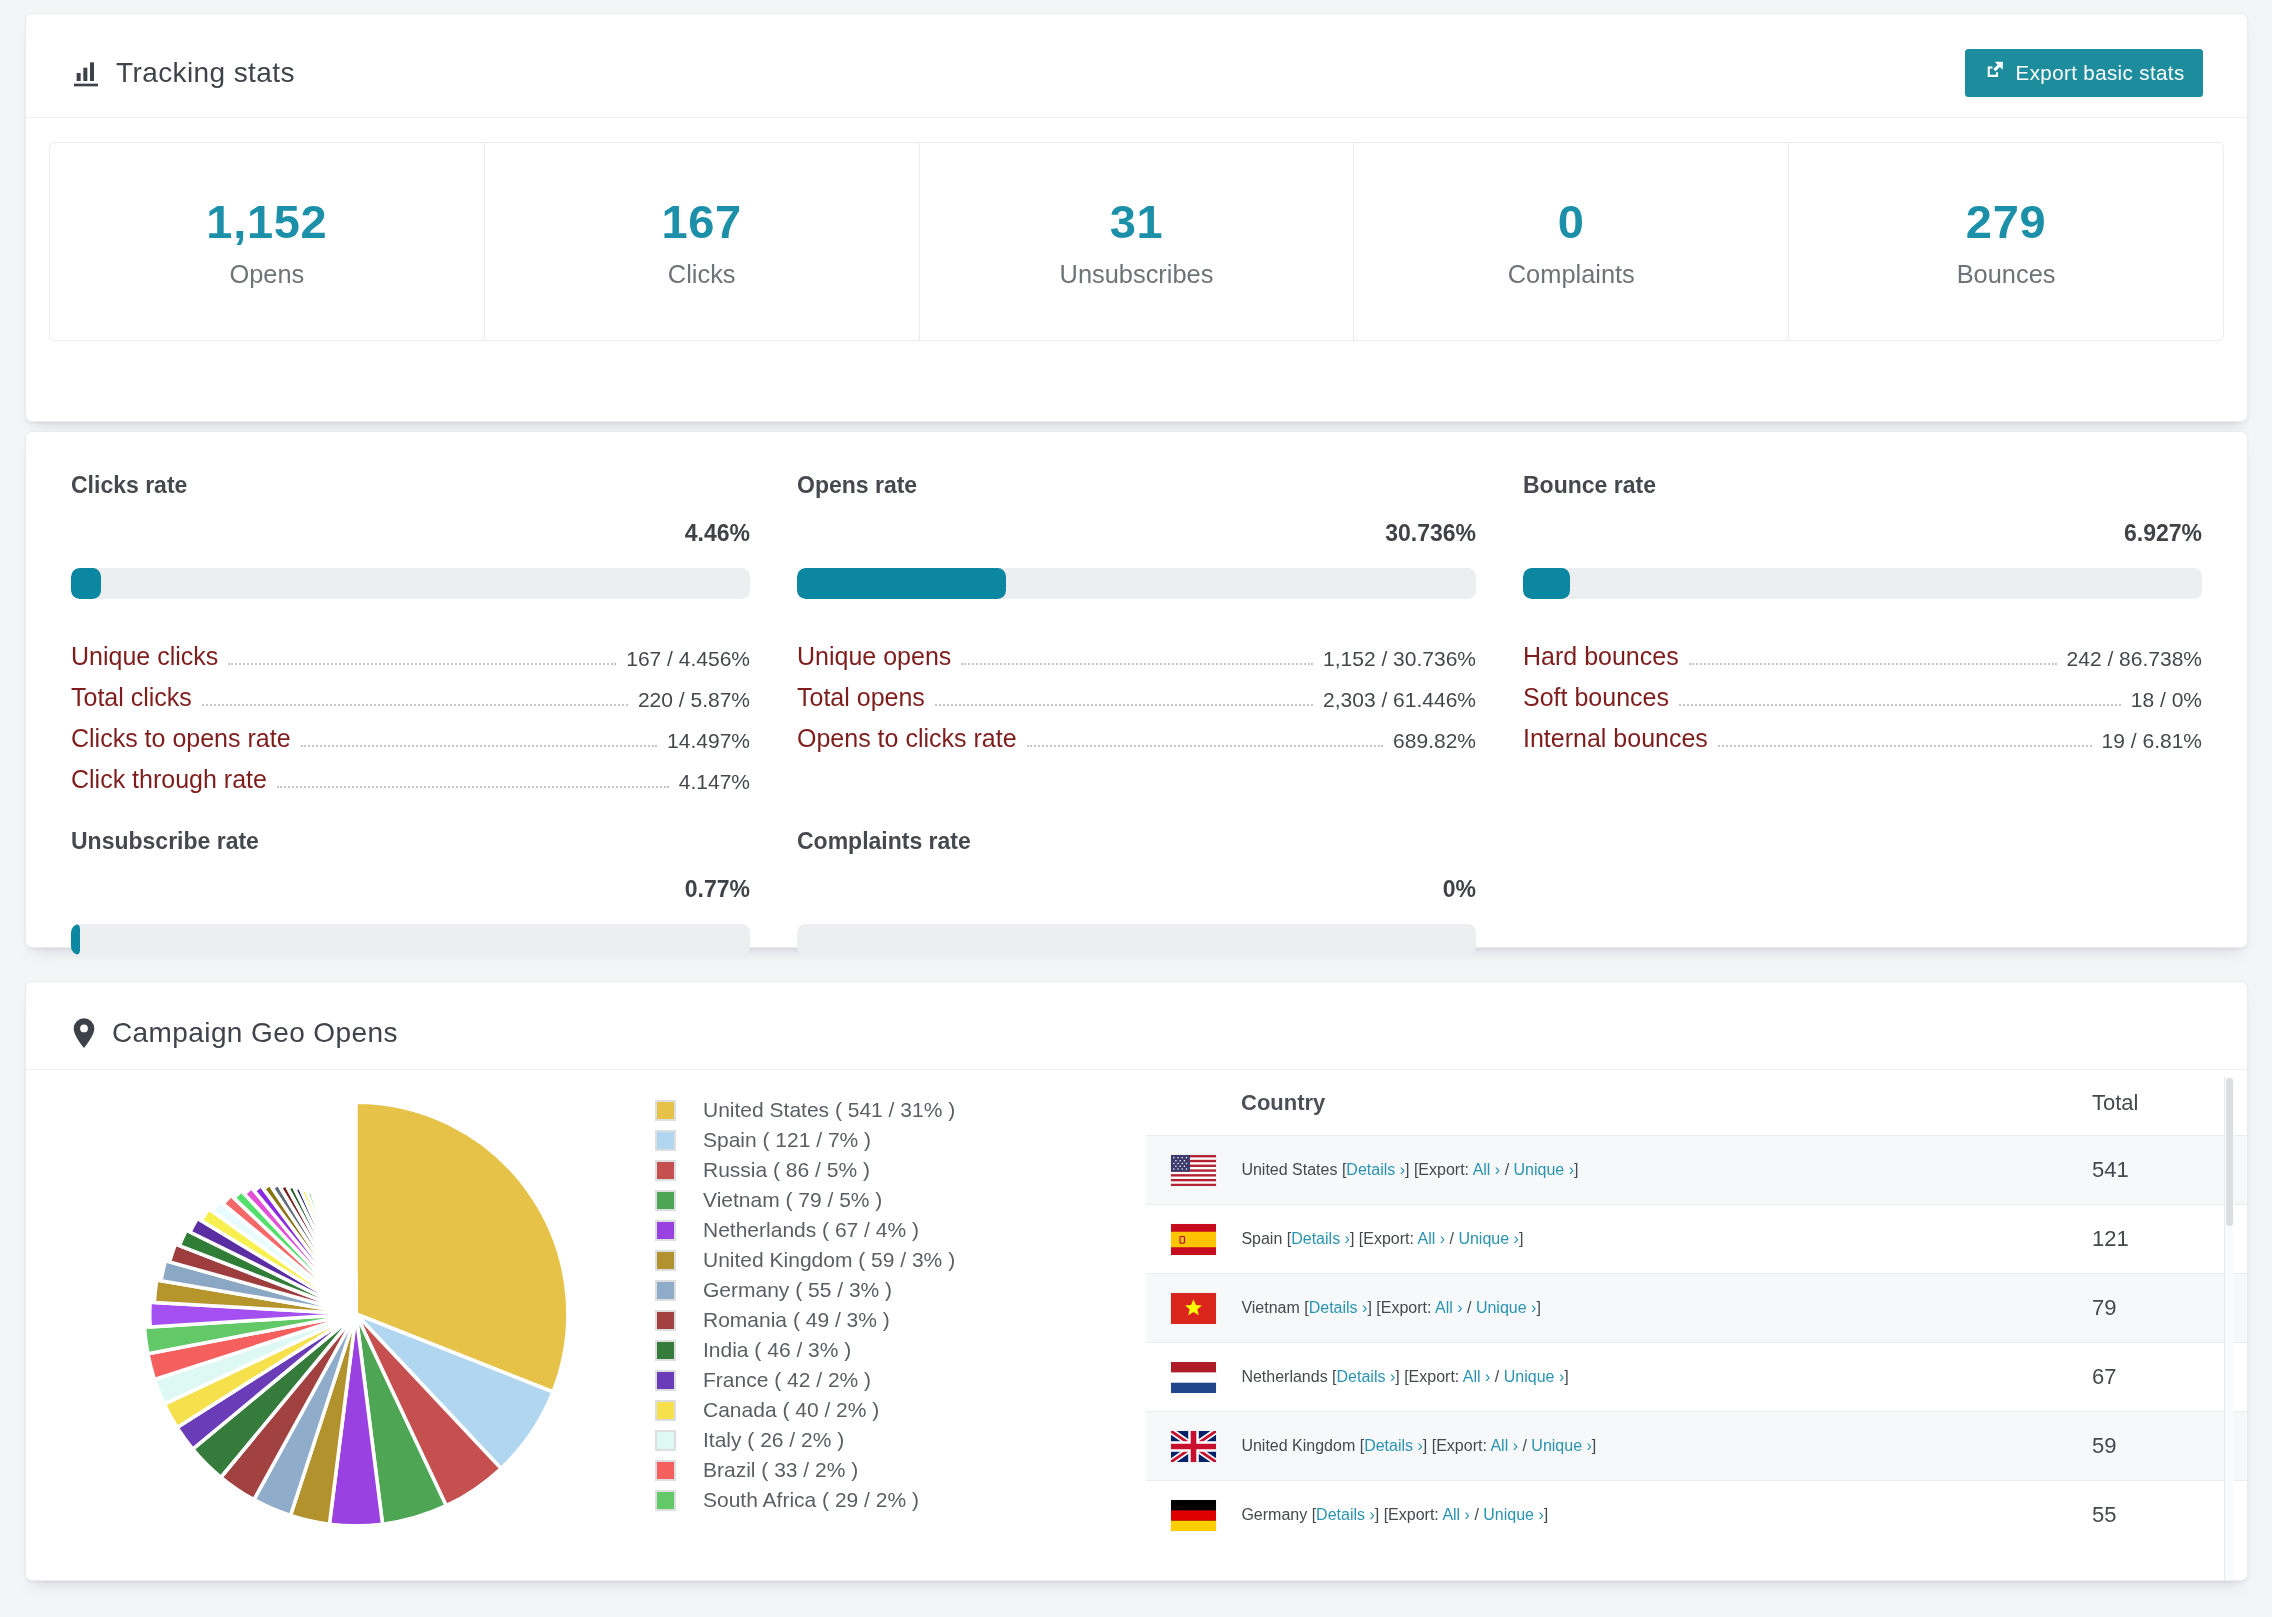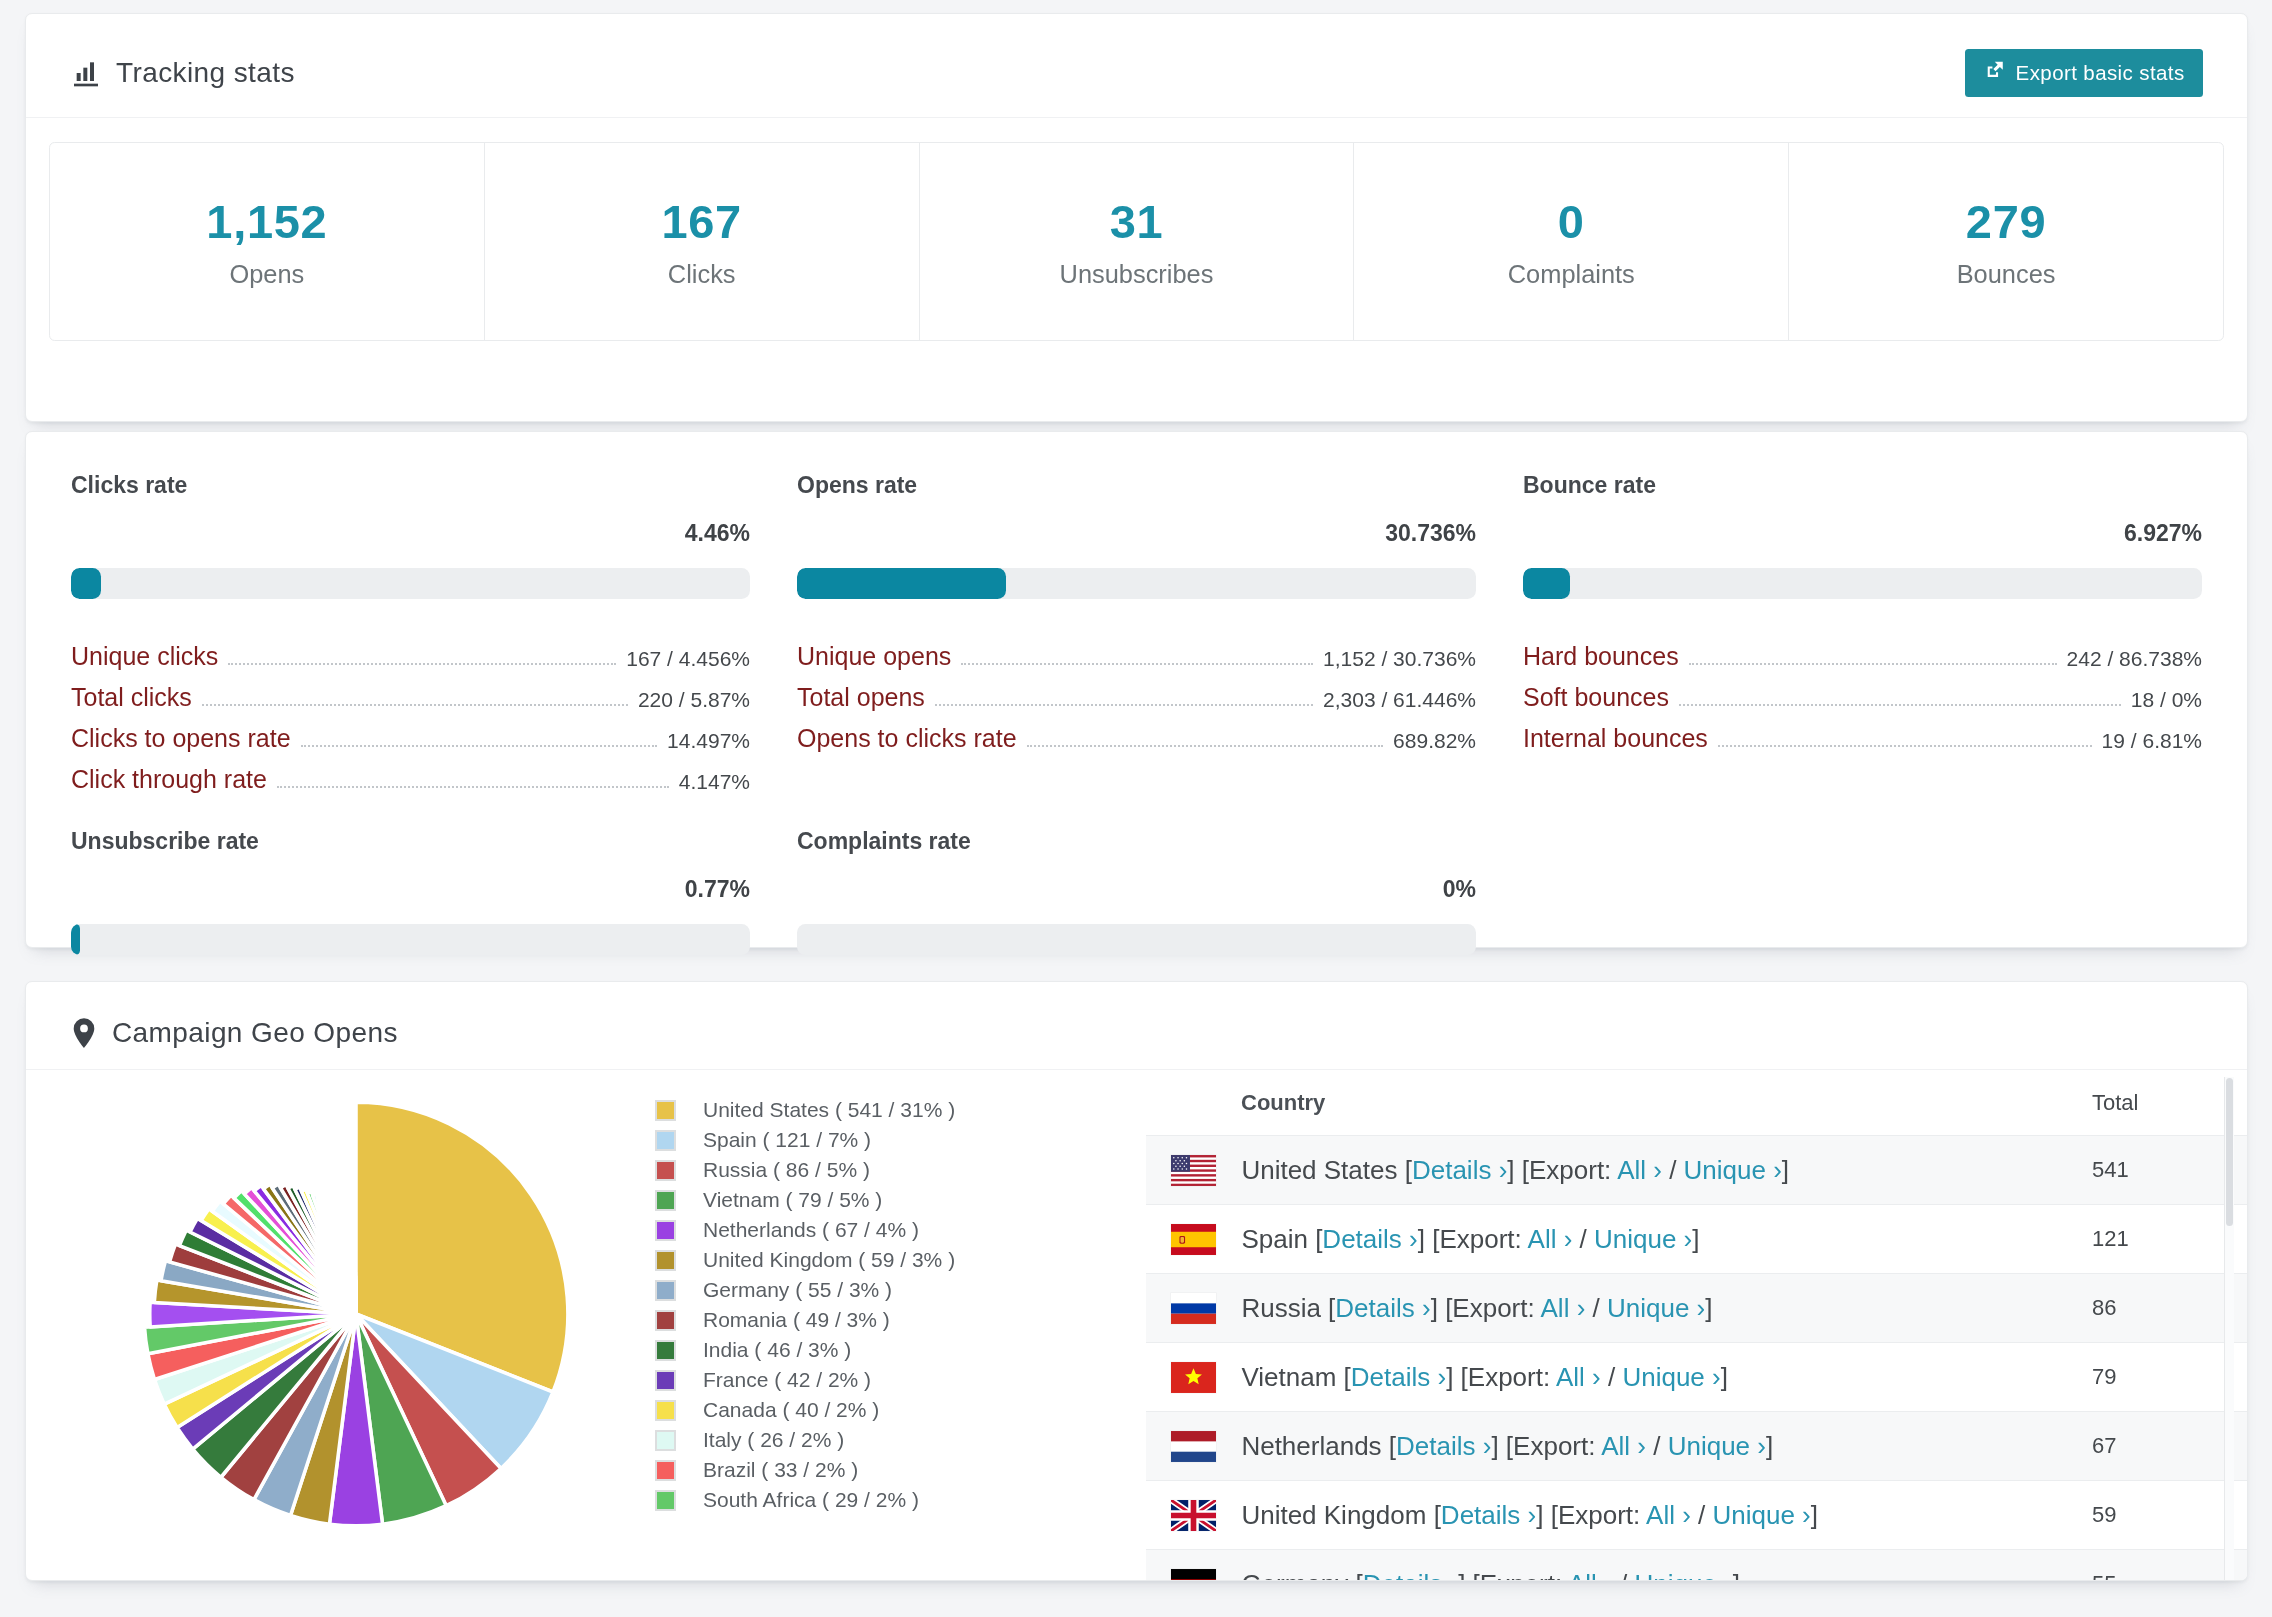--- a/index.html
+++ b/index.html
@@ -76,21 +76,21 @@
 
   .geo-table { margin-left:68px; flex:1; position:relative; }
   .tbl-header { display:flex; align-items:center; height:65px; font-size:22px; color:#4b5056; }
   .tbl-rows .trow { display:flex; align-items:center; height:69px; border-top:0.7px solid #ebedef; }
   .tbl-rows .trow:nth-child(odd) { background:#f7f8f9; }
   .col-country { flex:1; display:flex; align-items:center; }
   .col-total { width:155px; flex:none; font-size:22px; color:#45494d; }
   .tbl-header .col-country { padding-left:95px;font-weight:bold; }
   .flag { width:45px; height:31px; margin-left:25px; flex:none; box-shadow:0 0 0 0.7px rgba(0,0,0,.04); }
   .flag svg { display:block; }
-  .country-text { margin-left:25.4px; font-size:26px; color:#45494d; white-space:nowrap; }
+  .country-text { margin-left:25.4px; font-size:16px; color:#45494d; white-space:nowrap; }
   .country-text .lnk { color:#2994b2; cursor:pointer; }
   .scroll-gutter {
     position:absolute; top:95px; bottom:0; left:2198px; width:10px;
     background:#fafbfc; border-left:0.7px solid #e7e9eb;
   }
   .scroll-thumb { position:absolute; top:1.4px; left:1.4px; width:7px; height:148px; background:#dadde1; border-radius:3.5px; }
 </style>
 </head>
 <body>
 
@@ -485,33 +485,20 @@
                   <rect y="33" width="64" height="11" fill="#c60b1e"></rect>
        <rect x="12" y="17" width="8" height="11" rx="2" fill="#ad1519"></rect>
                   <rect x="13.5" y="18.5" width="5" height="8" rx="1.5" fill="#f1b434"></rect>
                 </svg>
               </span>
             <span class="country-text"><span>Spain </span><span>[</span><a class="lnk">Details ›</a><span>] [Export: </span><a class="lnk">All ›</a><span> / </span><a class="lnk">Unique ›</a><span>]</span></span>
           </div>
           <div class="col-total">121</div>
         </div>
 
-        <div class="trow">
-          <div class="col-country">
-            <span class="flag">
-                <svg width="45" height="31" viewBox="0 0 64 44">
-                  <rect width="64" height="44" fill="#fff"></rect>
-       <rect y="14.7" width="64" height="14.7" fill="#0039a6"></rect>
-                  <rect y="29.4" width="64" height="14.6" fill="#d52b1e"></rect>
-                </svg>
-              </span>
-            <span class="country-text"><span>Russia </span><span>[</span><a class="lnk">Details ›</a><span>] [Export: </span><a class="lnk">All ›</a><span> / </span><a class="lnk">Unique ›</a><span>]</span></span>
-          </div>
-          <div class="col-total">86</div>
-        </div>
 
         <div class="trow">
           <div class="col-country">
             <span class="flag">
                 <svg width="45" height="31" viewBox="0 0 64 44">
                   <rect width="64" height="44" fill="#da251d"></rect>
        <polygon fill="#ffff00" points="32,9 35.4,17 44,17.6 37.5,23.2 39.4,31.6 32,27 24.6,31.6 26.5,23.2 20,17.6 28.6,17"></polygon>
                 </svg>
               </span>
             <span class="country-text"><span>Vietnam </span><span>[</span><a class="lnk">Details ›</a><span>] [Export: </span><a class="lnk">All ›</a><span> / </span><a class="lnk">Unique ›</a><span>]</span></span>

